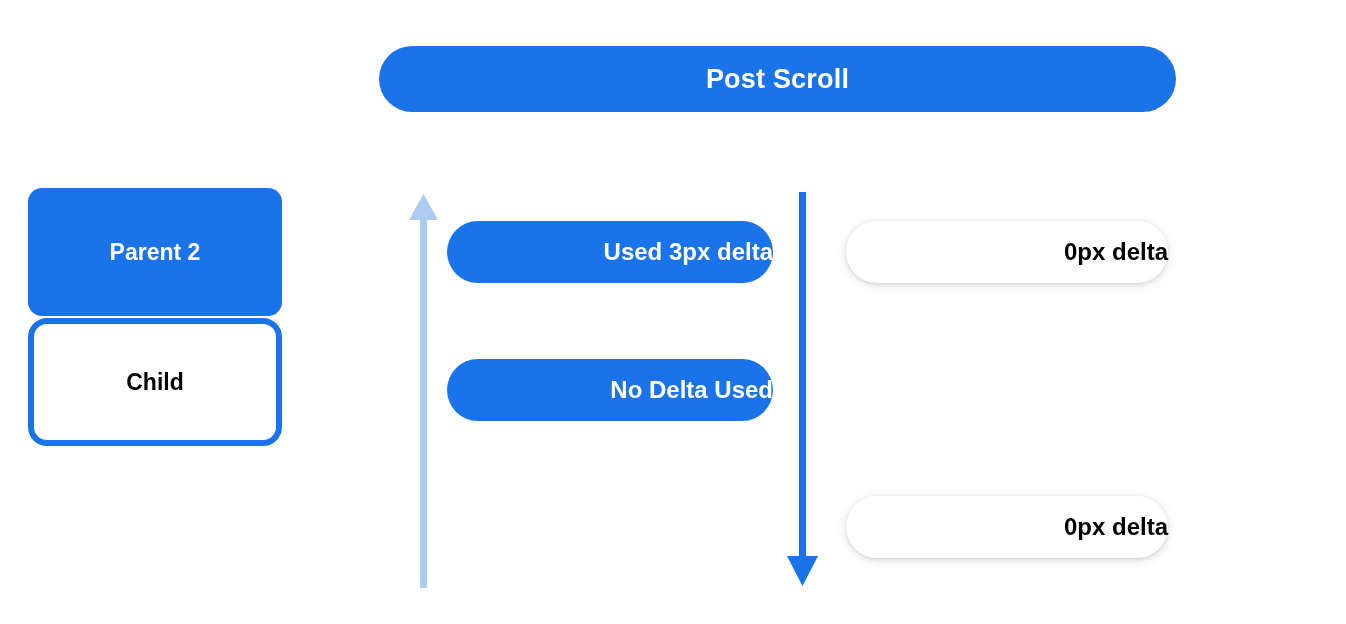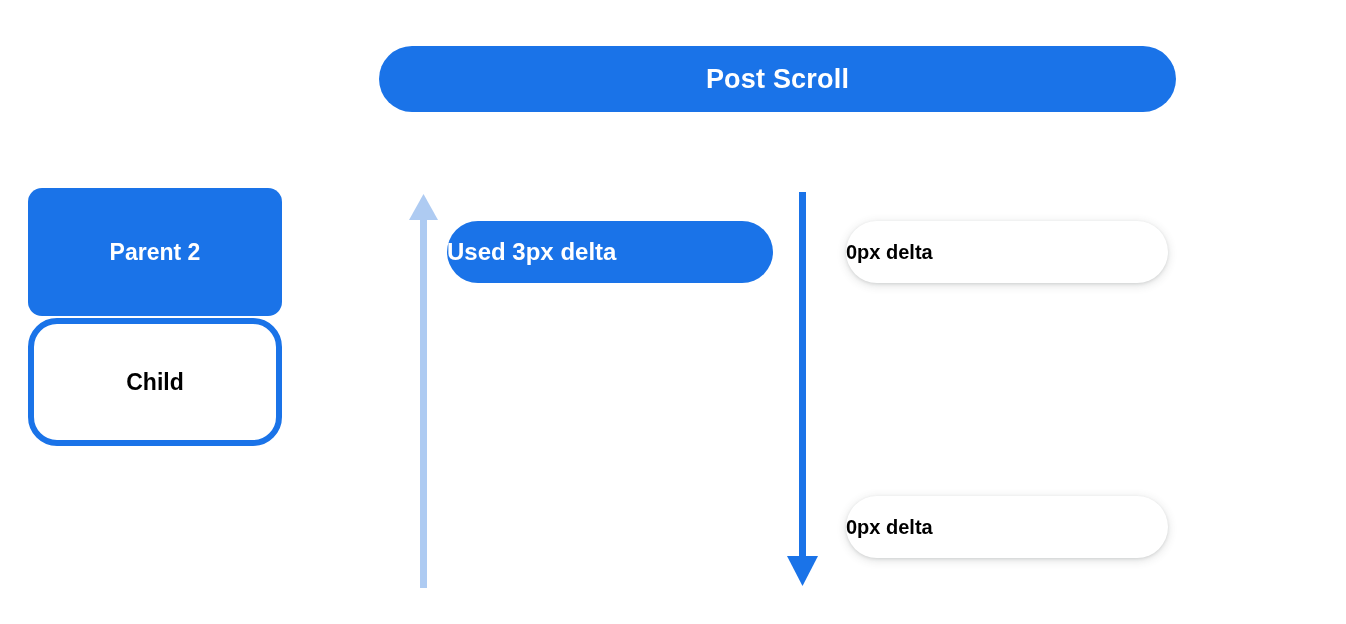--- a/index.html
+++ b/index.html
@@ -61,21 +61,21 @@
     background: #1a73e8;
   }
   .node.parent .node-label {
     color: #ffffff;
     font-size: 23px;
     font-weight: bold;
   }
   .node.child {
     background: #ffffff;
     border: 6px solid #1a73e8;
-    border-radius: 29px;
+    border-radius: 19px;
     margin-bottom: 3px;
   }
   .node.child .node-label {
     color: #000000;
     font-size: 23px;
     font-weight: bold;
   }
 
   
   .arrow {
@@ -90,21 +90,21 @@
     top: 190px;
   }
 
   
   .pill {
     position: absolute;
     height: 62px;
     border-radius: 31px;
     display: flex;
     align-items: center;
-    justify-content: flex-start;
+    justify-content: flex-end;
     box-sizing: border-box;
   }
   .pill-blue {
     left: 447px;
     width: 326px;
     background: #1a73e8;
   }
   .pill-blue .pill-label {
     color: #ffffff;
     font-size: 24px;
@@ -115,21 +115,21 @@
 
   
   .pill-white {
     left: 846px;
     width: 322px;
     background: #ffffff;
     box-shadow: 0 2px 10px rgba(60, 64, 67, 0.18), 0 1px 3px rgba(60, 64, 67, 0.12);
   }
   .pill-white .pill-label {
     color: #000000;
-    font-size: 20px;
+    font-size: 24px;
     font-weight: bold;
   }
   .pill-white.row-1 { top: 221px; }
   .pill-white.row-3 { top: 496px; }
 </style>
 </head>
 <body>
 
 <div id="canvas">
 
@@ -157,20 +157,23 @@
 
   <svg class="arrow arrow-down" width="34" height="400" viewBox="0 0 34 400">
     <line x1="16.5" y1="2" x2="16.5" y2="374" stroke="#1a73e8" stroke-width="7"></line>
     <polygon points="16.5,396 32,366 1,366" fill="#1a73e8"></polygon>
   </svg>
 
   <div class="pill pill-blue row-1">
     <span class="pill-label">Used 3px delta</span>
   </div>
 
+  <div class="pill pill-blue row-2">
+    <span class="pill-label">No Delta Used</span>
+  </div>
 
   <div class="pill pill-white row-1">
     <span class="pill-label">0px delta</span>
   </div>
 
   <div class="pill pill-white row-3">
     <span class="pill-label">0px delta</span>
   </div>
 
 </div>

